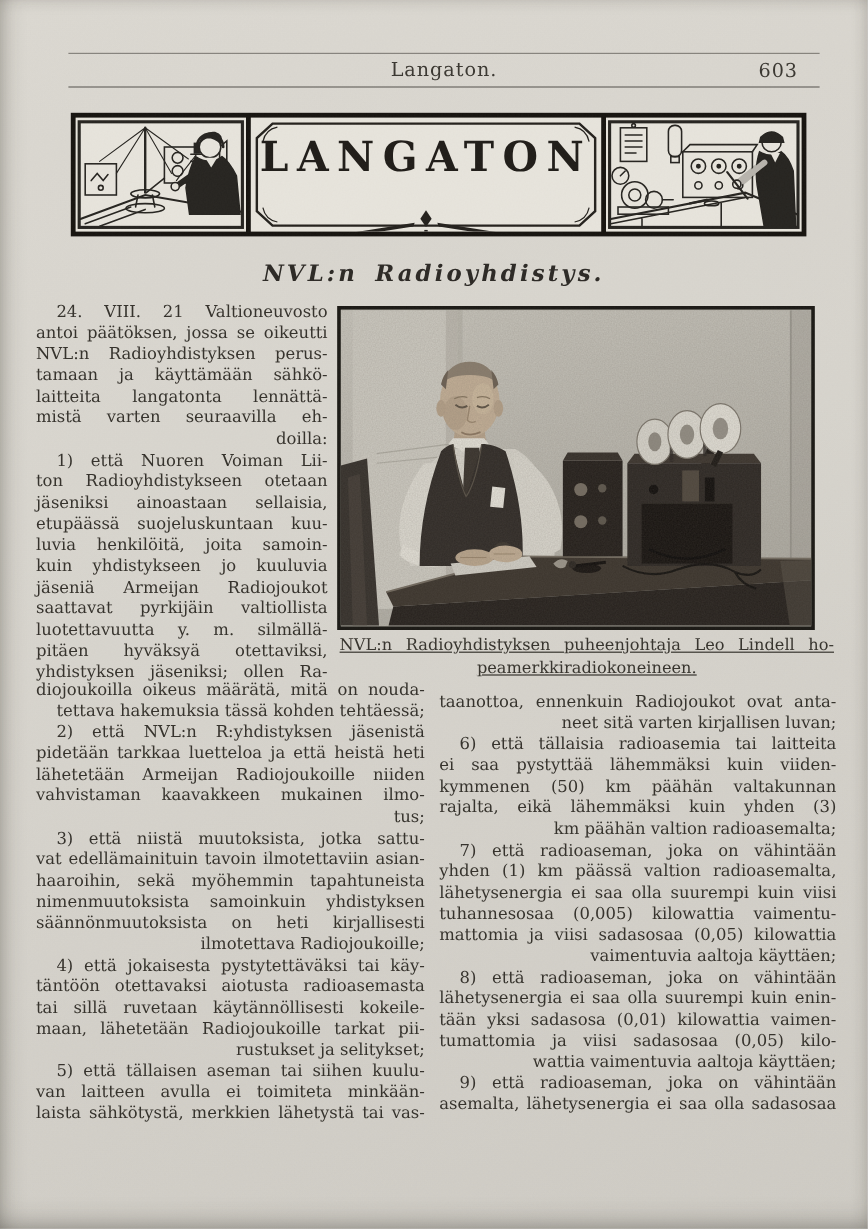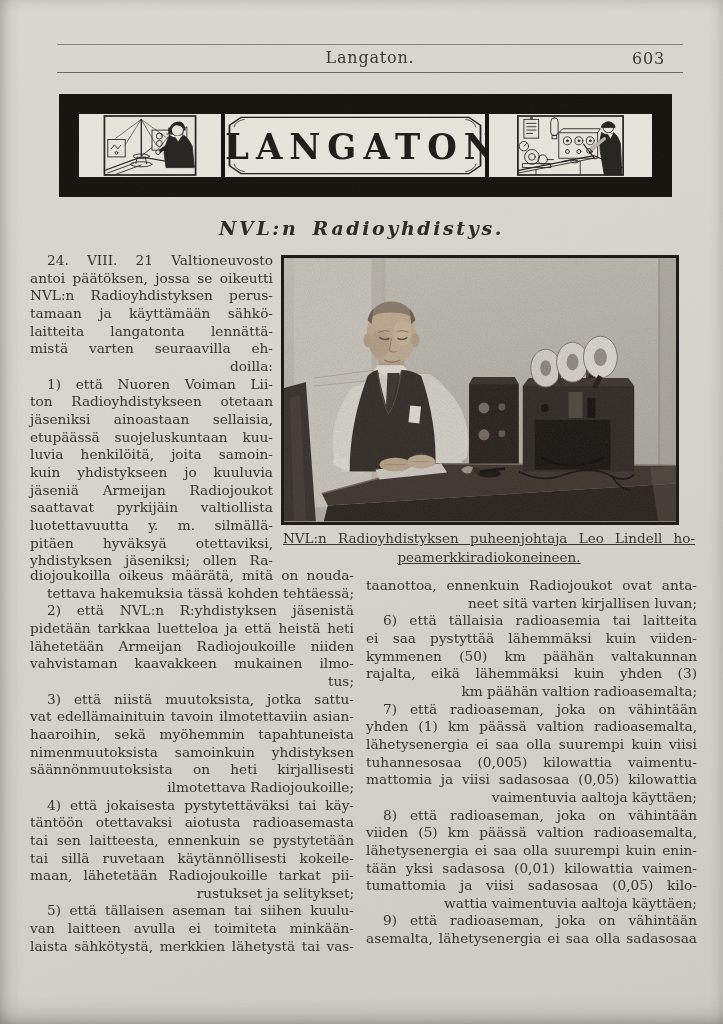--- a/index.html
+++ b/index.html
@@ -17,21 +17,21 @@
     overflow:hidden;
   }
   .rule{position:absolute;height:1px;background:#6b6862;}
   .rule-top{left:57px;top:44px;width:626px;opacity:.75;}
   .rule-bottom{left:57px;top:72px;width:626px;}
   .running-head{position:absolute;left:57px;top:48px;width:626px;font-size:16px;letter-spacing:.8px;color:#3a3731;}
   .head-title{position:absolute;left:0;right:0;text-align:center;}
   .page-num{position:absolute;right:18px;top:1px;}
   
   .banner{position:absolute;left:59px;top:94px;width:613px;height:103px;
-    background:#16130f;box-sizing:border-box;padding:20px;display:flex;gap:4px;}
+    background:#16130f;box-sizing:border-box;padding:4px;display:flex;gap:4px;}
   .panel{background:#e8e5dd;position:relative;overflow:hidden;}
   .panel svg{display:block;width:100%;height:100%;}
   .panel-left{width:142px;}
   .panel-center{flex:1;}
   .panel-right{width:163px;}
   .frame-svg{position:absolute;left:0;top:0;width:100%;height:100%;}
   .banner-title{position:absolute;left:0;right:0;top:13px;text-align:center;
     font-weight:bold;font-size:34px;letter-spacing:7px;color:#1f1c18;
     transform:scaleY(1.02);}
   .emblem{position:absolute;left:50%;top:52px;transform:translateX(-50%);width:248px;height:40px;}
@@ -279,21 +279,20 @@
       <div class="tline just">vahvistaman kaavakkeen mukainen ilmo-</div>
       <div class="tline left">tus;</div>
       <div class="tline just indent">3) että niistä muutoksista, jotka sattu-</div>
       <div class="tline just">vat edellämainituin tavoin ilmotettaviin asian-</div>
       <div class="tline just">haaroihin, sekä myöhemmin tapahtuneista</div>
       <div class="tline just">nimenmuutoksista samoinkuin yhdistyksen</div>
       <div class="tline just">säännönmuutoksista on heti kirjallisesti</div>
       <div class="tline left">ilmotettava Radiojoukoille;</div>
       <div class="tline just indent">4) että jokaisesta pystytettäväksi tai käy-</div>
       <div class="tline just">täntöön otettavaksi aiotusta radioasemasta</div>
-      <div class="tline just">tai sen laitteesta, ennenkuin se pystytetään</div>
       <div class="tline just">tai sillä ruvetaan käytännöllisesti kokeile-</div>
       <div class="tline just">maan, lähetetään Radiojoukoille tarkat pii-</div>
       <div class="tline left">rustukset ja selitykset;</div>
       <div class="tline just indent">5) että tällaisen aseman tai siihen kuulu-</div>
       <div class="tline just">van laitteen avulla ei toimiteta minkään-</div>
       <div class="tline just">laista sähkötystä, merkkien lähetystä tai vas-</div>
     </div>
   <div class="col col-right">
       <div class="tline just">taanottoa, ennenkuin Radiojoukot ovat anta-</div>
       <div class="tline left">neet sitä varten kirjallisen luvan;</div>
@@ -302,21 +301,20 @@
       <div class="tline just">kymmenen (50) km päähän valtakunnan</div>
       <div class="tline just">rajalta, eikä lähemmäksi kuin yhden (3)</div>
       <div class="tline left">km päähän valtion radioasemalta;</div>
       <div class="tline just indent">7) että radioaseman, joka on vähintään</div>
       <div class="tline just">yhden (1) km päässä valtion radioasemalta,</div>
       <div class="tline just">lähetysenergia ei saa olla suurempi kuin viisi</div>
       <div class="tline just">tuhannesosaa (0,005) kilowattia vaimentu-</div>
       <div class="tline just">mattomia ja viisi sadasosaa (0,05) kilowattia</div>
       <div class="tline left">vaimentuvia aaltoja käyttäen;</div>
       <div class="tline just indent">8) että radioaseman, joka on vähintään</div>
-      <div class="tline just">viiden (5) km päässä valtion radioasemalta,</div>
       <div class="tline just">lähetysenergia ei saa olla suurempi kuin enin-</div>
       <div class="tline just">tään yksi sadasosa (0,01) kilowattia vaimen-</div>
       <div class="tline just">tumattomia ja viisi sadasosaa (0,05) kilo-</div>
       <div class="tline left">wattia vaimentuvia aaltoja käyttäen;</div>
       <div class="tline just indent">9) että radioaseman, joka on vähintään</div>
       <div class="tline just">asemalta, lähetysenergia ei saa olla sadasosaa</div>
     </div>
 
   <svg class="grain">
     <filter id="paperNoise">

